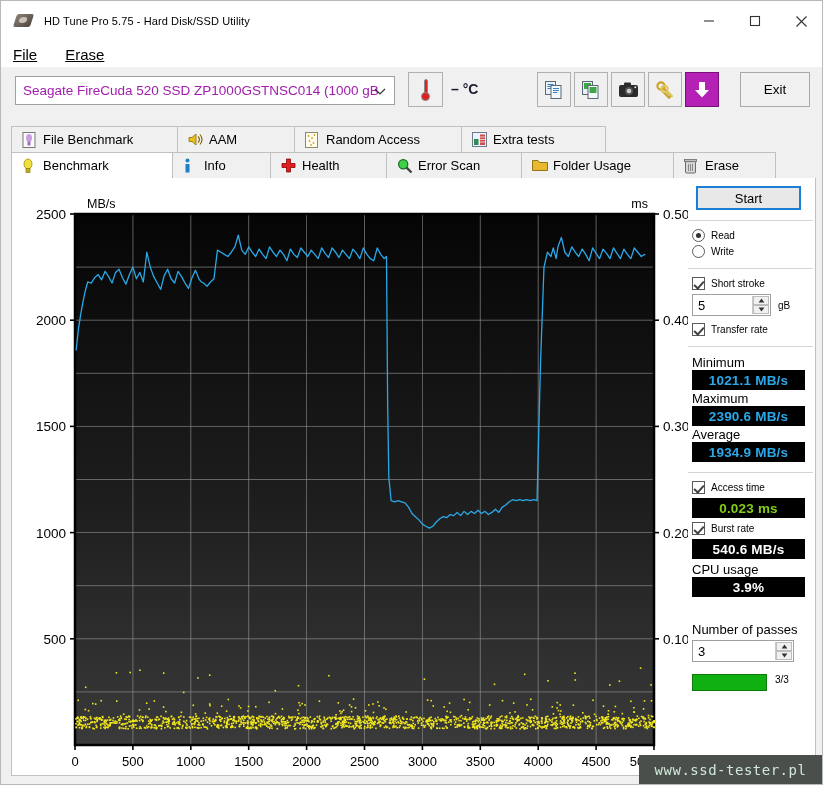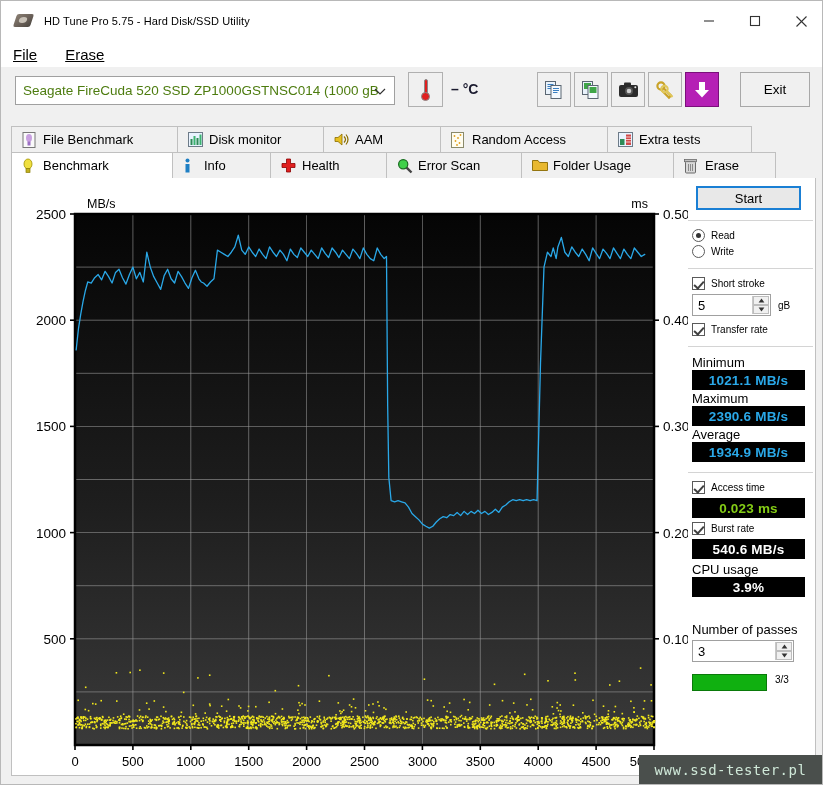--- a/index.html
+++ b/index.html
@@ -61,21 +61,21 @@
 
   
   .toolbar {
     position:absolute; left:0; top:66px; width:823px; height:52px;
     background:#f0f0f0;
   }
   .drive-select {
     position:absolute; left:14px; top:9px; width:380px; height:29px;
     background:#ffffff; border:1px solid #a0a0a0;
     display:flex; align-items:center; padding-left:7px;
-    font-size:13.5px; color:#4d7c0f;
+    font-size:13.5px; color:#a21caf;
   }
   .drive-select .chev {
     position:absolute; right:8px; top:50%; transform: translateY(-50%);
   }
   .temp-box {
     position:absolute; left:407px; top:71px; width:35px; height:35px;
     background:#f0f0f0; border:1px solid #b0b0b0;
     display:flex; align-items:center; justify-content:center;
   }
   .thermo { position:relative; width:9px; height:22px; }
@@ -298,32 +298,20 @@
     <div class="tabrow top">
       <div class="tab" style="width:167px">
         <span class="ic">
           <svg width="14" height="16" viewBox="0 0 14 16">
               <rect x="1" y="0.5" width="12" height="15" fill="#fafafa" stroke="#777"></rect>
               <ellipse cx="7" cy="6" rx="3" ry="4" fill="#c8a0e0"></ellipse>
               <rect x="5.5" y="9.5" width="3" height="4" fill="#9b6fc4"></rect>
             </svg>
         </span>
         <span>File Benchmark</span>
-      </div>
-      <div class="tab" style="width:147px">
-        <span class="ic">
-          <svg width="15" height="15" viewBox="0 0 15 15">
-              <rect x="0.5" y="0.5" width="14" height="14" fill="#e9f3ff" stroke="#6d7b88"></rect>
-              <rect x="2.5" y="7" width="2" height="6" fill="#2e8b57"></rect>
-              <rect x="5.5" y="4" width="2" height="9" fill="#3cb371"></rect>
-              <rect x="8.5" y="6" width="2" height="7" fill="#2e8b57"></rect>
-              <rect x="11.5" y="2.5" width="2" height="10.5" fill="#3cb371"></rect>
-            </svg>
-        </span>
-        <span>Disk monitor</span>
       </div>
       <div class="tab" style="width:118px">
         <span class="ic">
           <svg width="16" height="15" viewBox="0 0 16 15">
               <path d="M1 5.5 L4 5.5 L8 2 L8 13 L4 9.5 L1 9.5 Z" fill="#e8c020" stroke="#8a6d00" stroke-width="0.8"></path>
               <path d="M10 4.5 Q13 7.5 10 10.5" fill="none" stroke="#8a6d00" stroke-width="1.2"></path>
               <path d="M12 2.5 Q16 7.5 12 12.5" fill="none" stroke="#8a6d00" stroke-width="1.2"></path>
             </svg>
         </span>
         <span>AAM</span>

